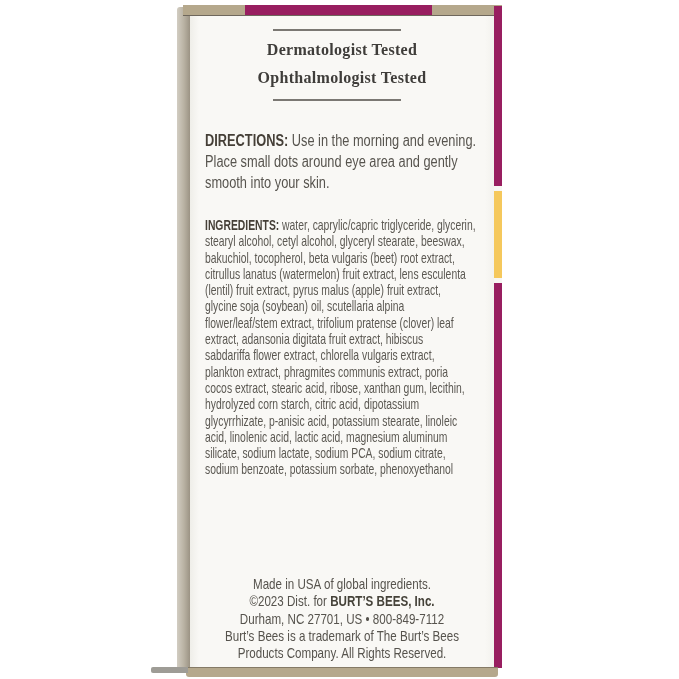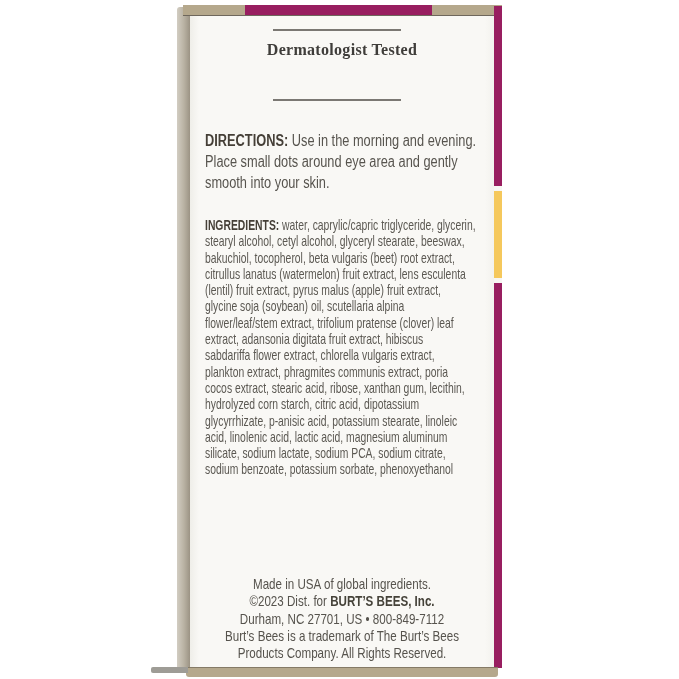--- a/index.html
+++ b/index.html
@@ -93,20 +93,21 @@
     <div class="yellow-seg"></div>
     <div class="gap-b"></div>
   </div>
 
   <div class="box-bottom-flap"></div>
   <div class="bottom-left-tab"></div>
 
   <div class="rule rule-top"></div>
   <div class="tested-heading">
     <div>Dermatologist Tested</div>
+    <div>Ophthalmologist Tested</div>
   </div>
   <div class="rule rule-bottom"></div>
 
   <div class="directions-block">
     <div class="line"><b>DIRECTIONS:</b><span> Use in the morning and evening.</span></div>
     <div class="line">Place small dots around eye area and gently</div>
     <div class="line">smooth into your skin.</div>
   </div>
 
   <div class="ingredients-block">

